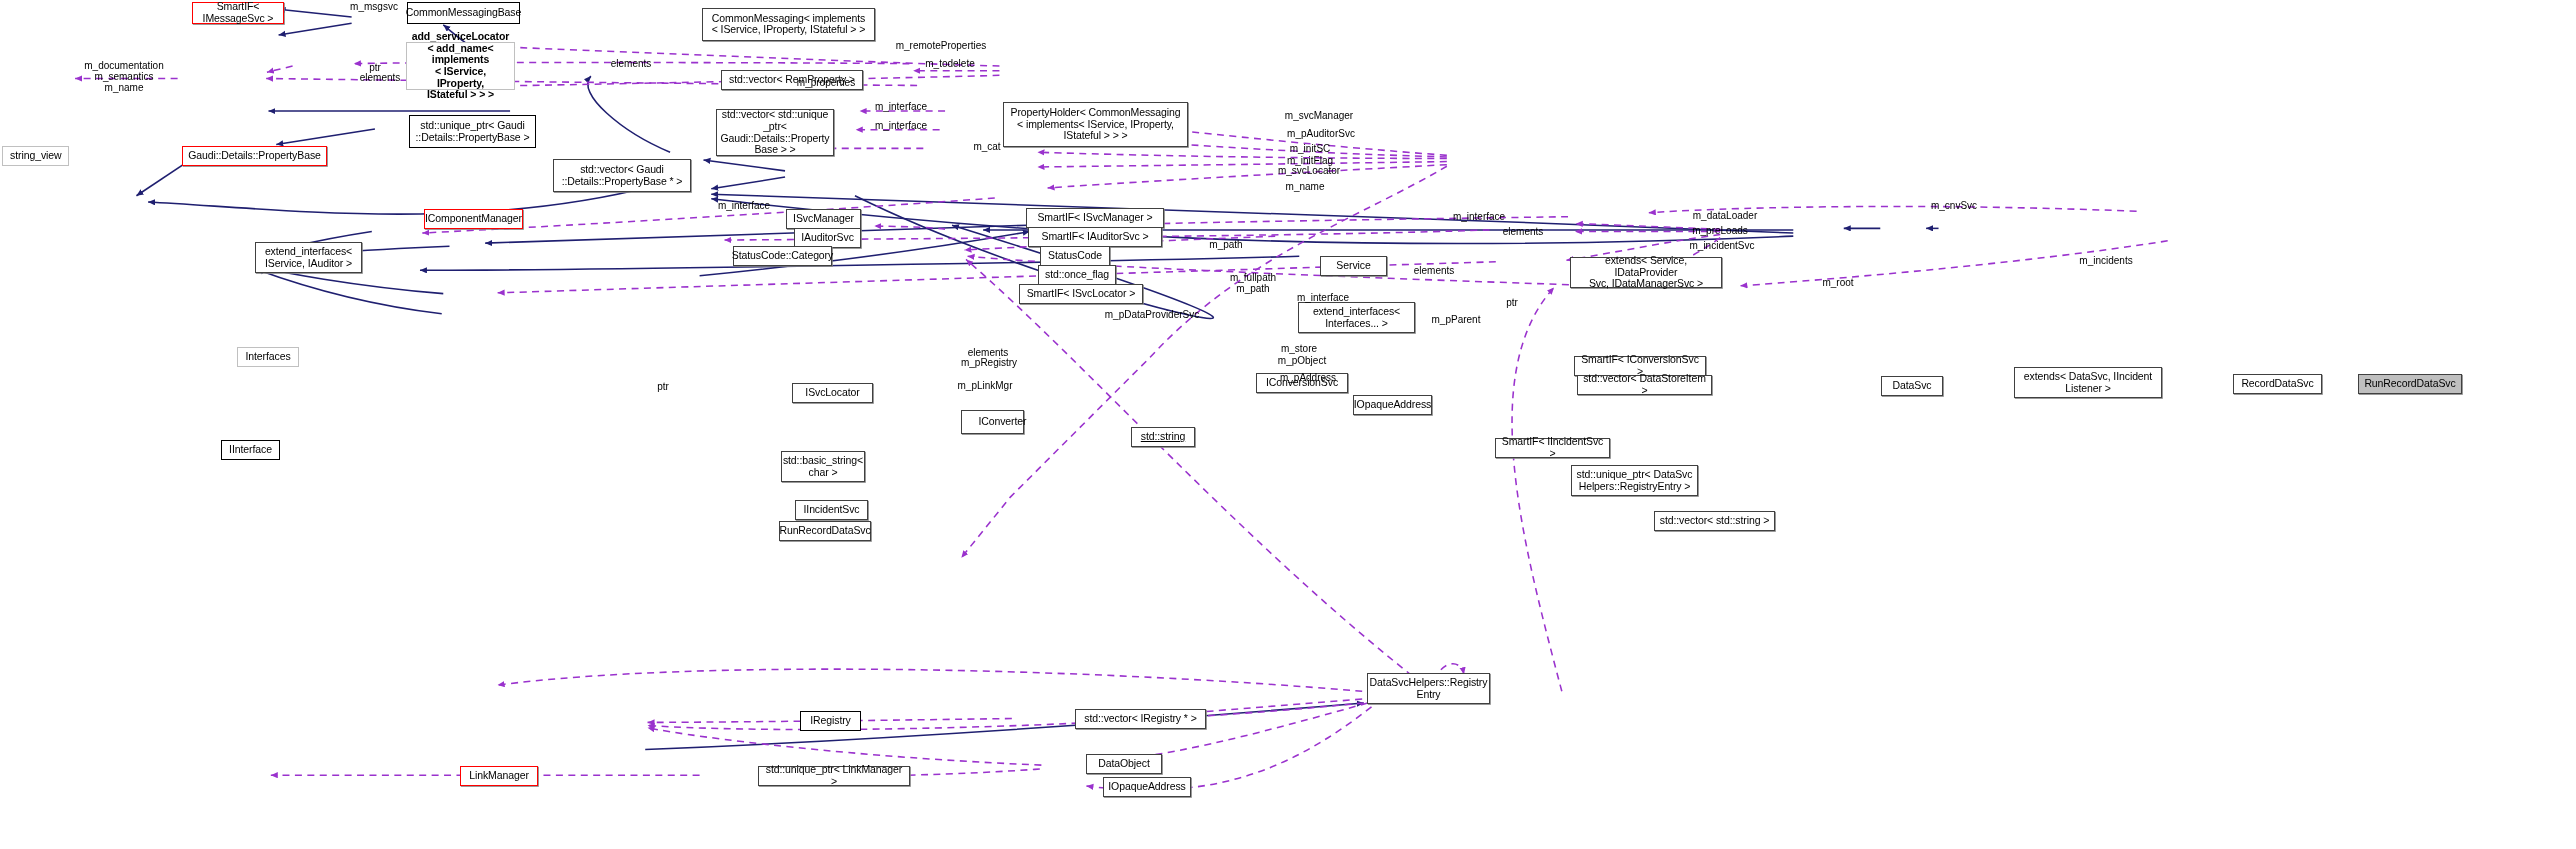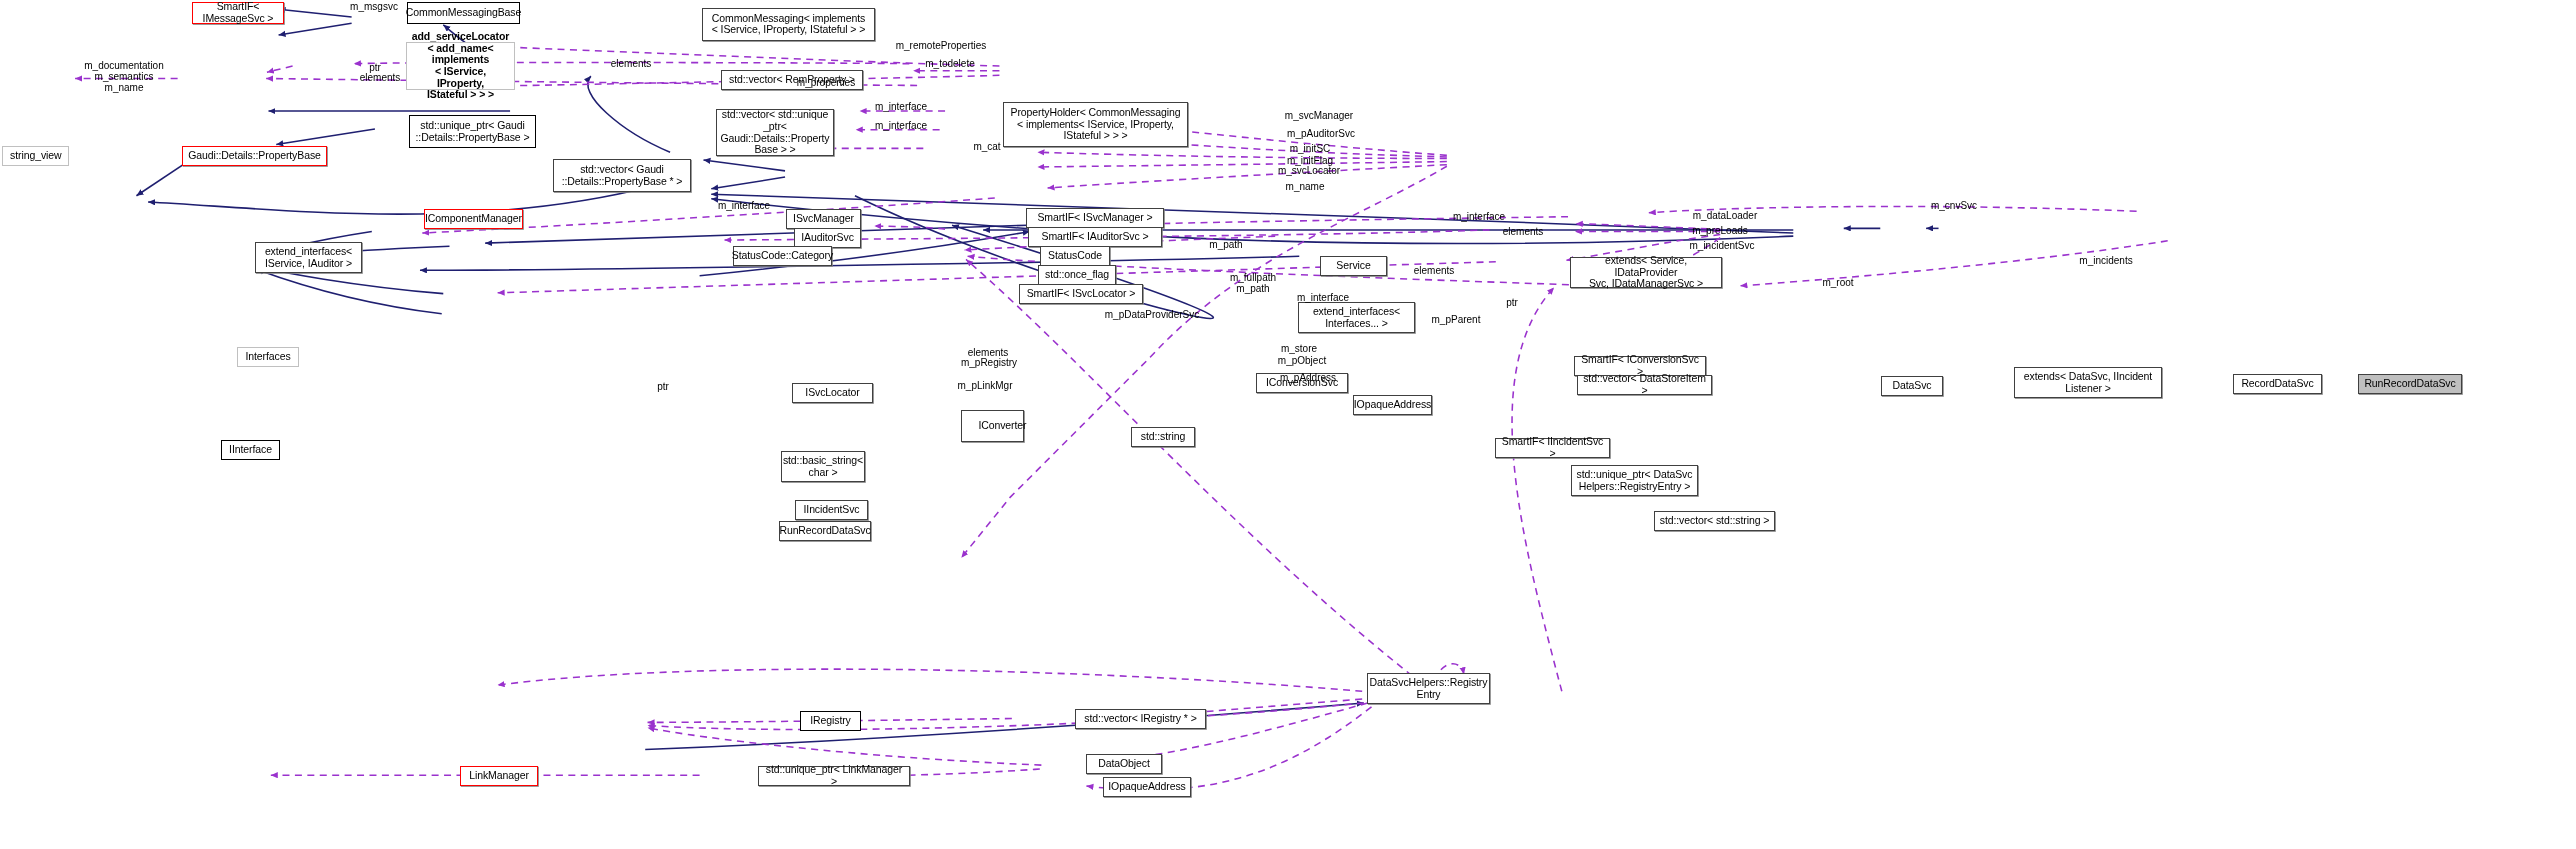--- a/index.html
+++ b/index.html
@@ -267,22 +267,22 @@
   <div class="node normal" style="left:792px; top:383px; width:81px; height:20px;">ISvcLocator</div>
   <div class="node normal" style="left:1256px; top:373px; width:92px; height:20px;">IConversionSvc</div>
   <div class="node normal" style="left:1574px; top:356px; width:132px; height:20px;">SmartIF&lt; IConversionSvc &gt;</div>
   <div class="node normal" style="left:1577px; top:375px; width:135px; height:20px;">std::vector&lt; DataStoreItem &gt;</div>
   <div class="node normal" style="left:1881px; top:376px; width:62px; height:20px;">DataSvc</div>
   <div class="node normal" style="left:2014px; top:367px; width:148px; height:31px;">extends&lt; DataSvc, IIncident
 Listener &gt;</div>
   <div class="node normal" style="left:2233px; top:374px; width:89px; height:20px;">RecordDataSvc</div>
   <div class="node current" style="left:2358px; top:374px; width:104px; height:20px;">RunRecordDataSvc</div>
   <div class="node normal" style="left:1353px; top:395px; width:79px; height:20px;">IOpaqueAddress</div>
-  <div class="node normal" style="left:961px; top:410px; width:63px; height:32px;padding-left:23px;">IConverter</div>
-  <div class="node normal" style="left:1131px; top:427px; width:64px; height:20px;">std::string</div>
+  <div class="node normal" style="left:961px; top:410px; width:63px; height:24px;padding-left:23px;">IConverter</div>
+  <div class="node normal" style="left:1131px; top:427px; width:64px; height:20px;text-decoration:underline;">std::string</div>
   <div class="node normal" style="left:1495px; top:438px; width:115px; height:20px;">SmartIF&lt; IIncidentSvc &gt;</div>
   <div class="node normal" style="left:1571px; top:465px; width:127px; height:31px;">std::unique_ptr&lt; DataSvc
 Helpers::RegistryEntry &gt;</div>
   <div class="node normal" style="left:1654px; top:511px; width:121px; height:20px;">std::vector&lt; std::string &gt;</div>
   <div class="node thick" style="left:221px; top:440px; width:59px; height:20px;">IInterface</div>
   <div class="node normal" style="left:781px; top:451px; width:84px; height:31px;">std::basic_string&lt;
 char &gt;</div>
   <div class="node normal" style="left:795px; top:500px; width:73px; height:20px;">IIncidentSvc</div>
   <div class="node normal" style="left:779px; top:521px; width:92px; height:20px;">RunRecordDataSvc</div>
   <div class="node normal" style="left:1367px; top:673px; width:123px; height:31px;">DataSvcHelpers::Registry

